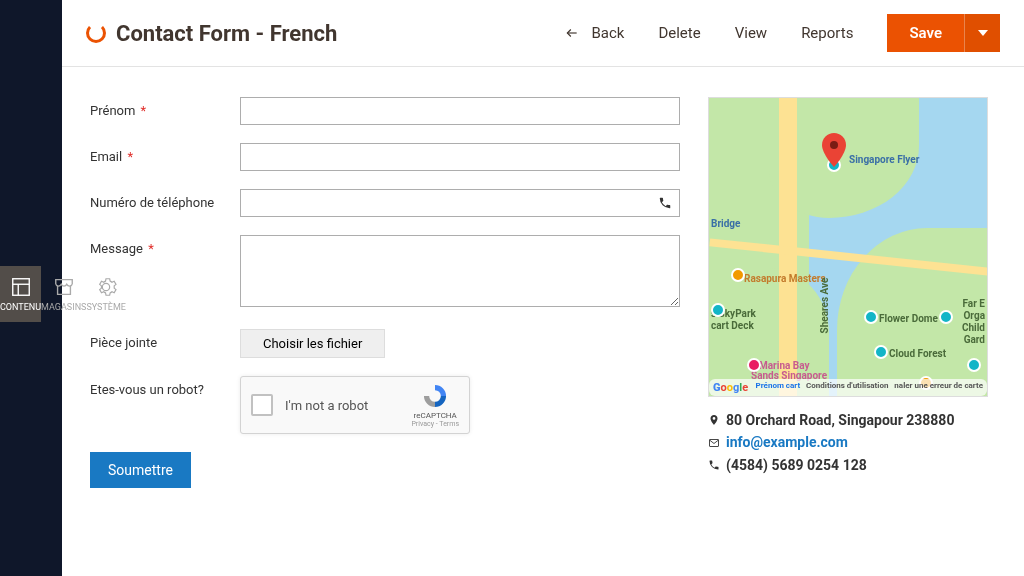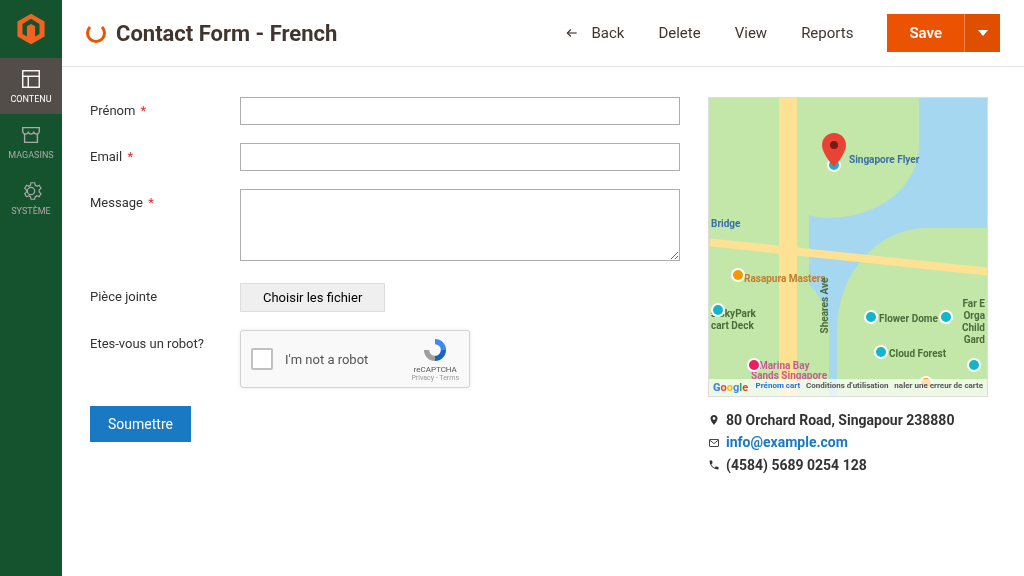--- a/index.html
+++ b/index.html
@@ -1,18 +1,18 @@
 <!DOCTYPE html>
 <html><head>
 <meta charset="utf-8">
 <style>
 * { margin: 0; padding: 0; box-sizing: border-box; font-family: -apple-system, BlinkMacSystemFont, "Segoe UI", Roboto, sans-serif; }
 html, body { width: 1024px; height: 576px; overflow: hidden; background: #fff; }
 .app { display: flex; width: 100%; height: 100%; }
-.sidebar { width: 62px; background: #14532d; display: flex; flex-direction: column; align-items: center; padding-top: 12px; }
+.sidebar { width: 62px; background: #0f172a; display: flex; align-items: center; padding-top: 12px; }
 .logo { width: 34px; height: 34px; margin-bottom: 12px; }
 .sidebar-item { width: 100%; display: flex; flex-direction: column; align-items: center; padding: 10px 0; color: #aaa; font-size: 9px; cursor: pointer; }
 .sidebar-item.active { background: #524d49; color: #fff; }
 .sidebar-item .icon { width: 22px; height: 22px; margin-bottom: 4px; }
 .main { flex: 1; display: flex; flex-direction: column; }
 .topbar { display: flex; align-items: center; padding: 14px 24px; border-bottom: 1px solid #e3e3e3; gap: 20px; }
 .title-wrap { display: flex; align-items: center; gap: 10px; flex: 1; }
 .spinner { width: 20px; height: 20px; border: 3px solid #eb5202; border-top-color: transparent; border-radius: 50%; }
 .page-title { font-size: 22px; color: #41362f; }
 .topbar-actions { display: flex; align-items: center; gap: 34px; }
@@ -44,21 +44,21 @@
 .side-col { width: 280px; font-weight: bold; }
 .map { width: 100%; height: 300px; border: 1px solid #ddd; position: relative; background: #a5d7f0; overflow: hidden; margin-bottom: 12px; }
 .map .land { position: absolute; background: #c3e7a8; }
 .road { position: absolute; background: #fde293; }
 .pin { position: absolute; }
 .poi { position: absolute; width: 14px; height: 14px; background: #13b5c7; border-radius: 50%; border: 2px solid #fff; }
 .poi.orange { background: #f29900; }
 .poi.pink { background: #e91e63; }
 .maplabel { position: absolute; font-size: 10px; color: #4a6b3a; white-space: nowrap; }
 .maplabel.blue { color: #3a6fa6; }
-.map-footer { position: absolute; bottom: 0; left: 0; right: 0; background: rgba(255,255,255,.7); font-size: 8px; color: #555; display: flex; justify-content: space-between; padding: 2px 4px; }
+.map-footer { position: absolute; bottom: 0; left: 0; right: 0; background: rgba(255,255,255,.7); font-size: 8px; color: #555; display: flex; justify-content: space-between; padding: 2px 4px; border-radius: 6px; }
 .map-logo { font-size: 11px; }
 .map-logo b { color: #4285f4; }
 .contact-info { font-size: 14px; color: #333; line-height: 1.6; }
 .contact-info .row { display: flex; align-items: center; gap: 6px; }
 .contact-info a { color: #1979c3; text-decoration: none; }
 .ci-icon { width: 12px; flex-shrink: 0; }
 </style>
 </head>
 <body>
 
@@ -127,20 +127,29 @@
         <div class="form-row">
           <div class="form-label"><span>Prénom</span> <span class="req">*</span></div>
           <div class="form-control"><input type="text" style=""></div>
         </div>
 
         <div class="form-row">
           <div class="form-label"><span>Email</span> <span class="req">*</span></div>
           <div class="form-control"><input type="email" style=""></div>
         </div>
 
+        <div class="form-row">
+          <div class="form-label">Numéro de téléphone</div>
+          <div class="form-control phone-wrap">
+            <input type="text" style="">
+            <svg class="phone-icon" width="14" height="14" viewBox="0 0 24 24" fill="#333">
+                <path d="M6.6 10.8a15 15 0 006.6 6.6l2.2-2.2a1 1 0 011-.25 11.4 11.4 0 003.6.57 1 1 0 011 1V20a1 1 0 01-1 1A17 17 0 013 4a1 1 0 011-1h3.5a1 1 0 011 1 11.4 11.4 0 00.57 3.6 1 1 0 01-.25 1z"></path>
+              </svg>
+          </div>
+        </div>
 
         <div class="form-row">
           <div class="form-label"><span>Message</span> <span class="req">*</span></div>
           <div class="form-control"><textarea style=""></textarea></div>
         </div>
 
         <div class="form-row">
           <div class="form-label">Pièce jointe</div>
           <div class="form-control"><button class="file-btn">Choisir les fichier</button></div>
         </div>

